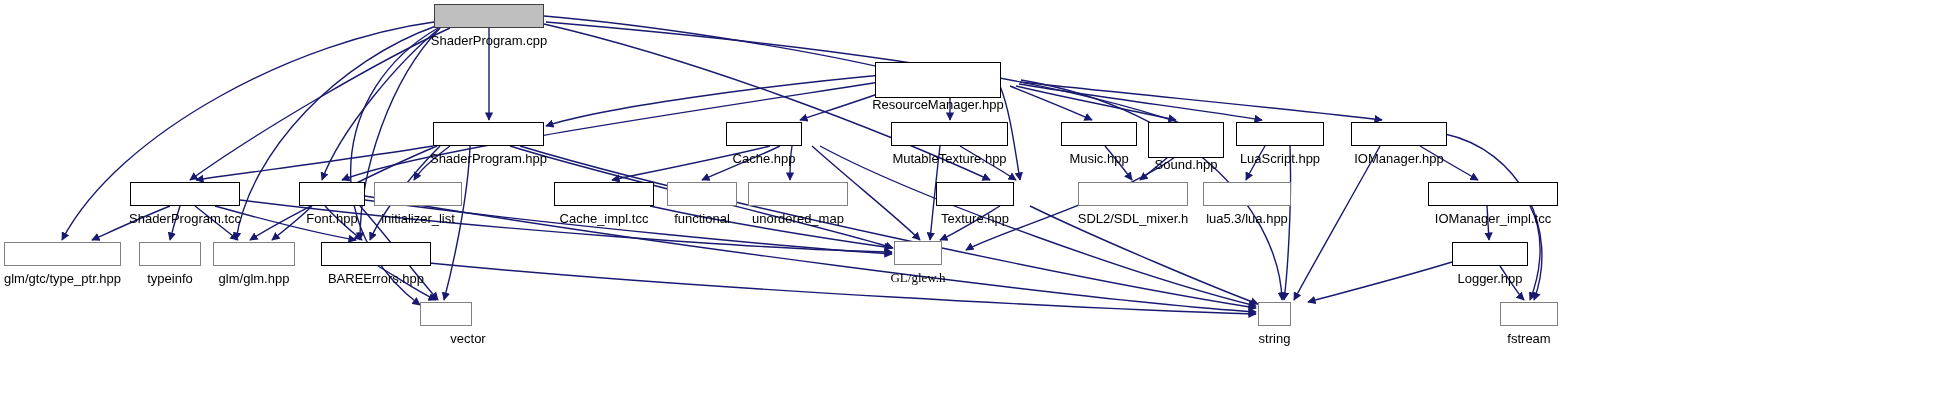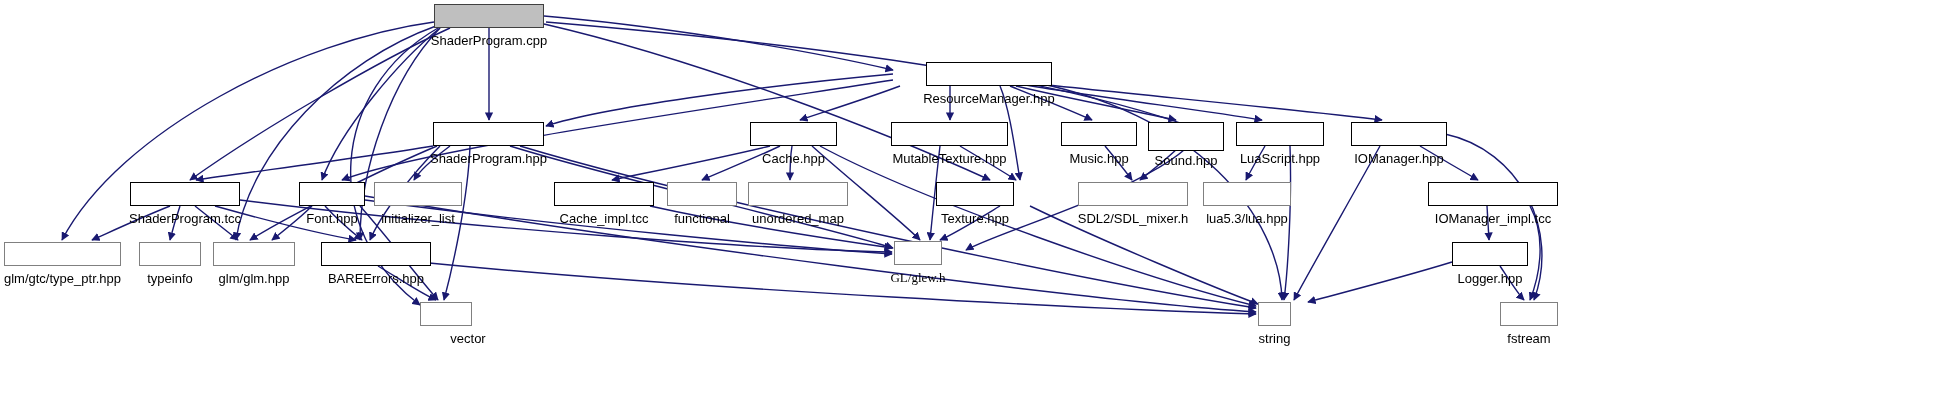--- a/index.html
+++ b/index.html
@@ -83,36 +83,36 @@
         <path d="M 1487,206 L 1489,240" fill="none" stroke="#191970" stroke-width="1.4" marker-end="url(#arrow)"></path>
         <path d="M 1530,206 C 1548,240 1538,280 1530,300" fill="none" stroke="#191970" stroke-width="1.4" marker-end="url(#arrow)"></path>
         <path d="M 1452,262 C 1400,278 1330,296 1308,302" fill="none" stroke="#191970" stroke-width="1.4" marker-end="url(#arrow)"></path>
         <path d="M 1500,266 C 1508,278 1518,294 1524,300" fill="none" stroke="#191970" stroke-width="1.4" marker-end="url(#arrow)"></path>
       </g>
   </svg>
   <div id="node-layer">
       <div class="node root" style="left: 434px; top: 4px; width: 110px; height: 24px;">
         <span class="lbl">ShaderProgram.cpp</span>
       </div>
-      <div class="node hdr" style="left: 926px; top: 62px; width: 126px; height: 24px;">
+      <div class="node hdr" style="left: 875px; top: 62px; width: 126px; height: 36px;">
         <span class="lbl">ResourceManager.hpp</span>
       </div>
       <div class="node hdr" style="left: 433px; top: 122px; width: 111px; height: 24px;">
         <span class="lbl">ShaderProgram.hpp</span>
       </div>
-      <div class="node hdr" style="left: 750px; top: 122px; width: 87px; height: 24px;">
+      <div class="node hdr" style="left: 726px; top: 122px; width: 76px; height: 24px;">
         <span class="lbl">Cache.hpp</span>
       </div>
       <div class="node hdr" style="left: 891px; top: 122px; width: 117px; height: 24px;">
         <span class="lbl">MutableTexture.hpp</span>
       </div>
       <div class="node hdr" style="left: 1061px; top: 122px; width: 76px; height: 24px;">
         <span class="lbl">Music.hpp</span>
       </div>
-      <div class="node hdr" style="left: 1148px; top: 122px; width: 76px; height: 29px;">
+      <div class="node hdr" style="left: 1148px; top: 122px; width: 76px; height: 36px;">
         <span class="lbl">Sound.hpp</span>
       </div>
       <div class="node hdr" style="left: 1236px; top: 122px; width: 88px; height: 24px;">
         <span class="lbl">LuaScript.hpp</span>
       </div>
       <div class="node hdr" style="left: 1351px; top: 122px; width: 96px; height: 24px;">
         <span class="lbl">IOManager.hpp</span>
       </div>
       <div class="node hdr" style="left: 130px; top: 182px; width: 110px; height: 24px;">
         <span class="lbl">ShaderProgram.tcc</span>

